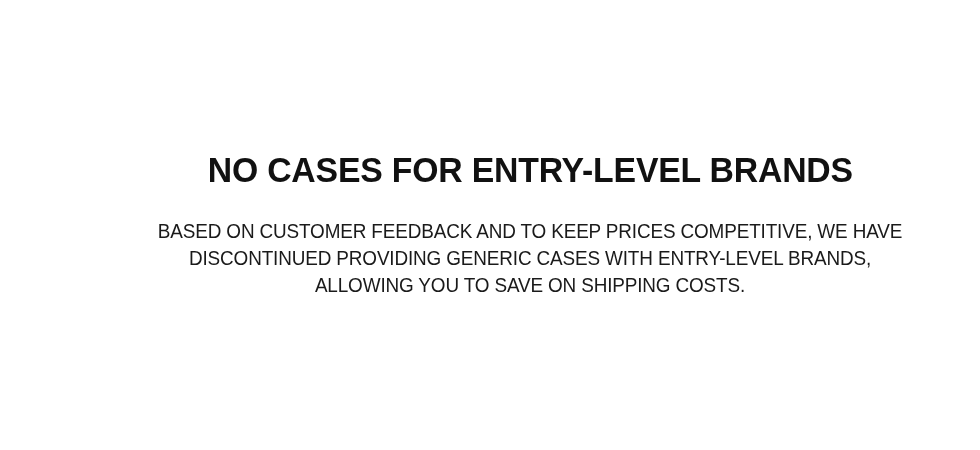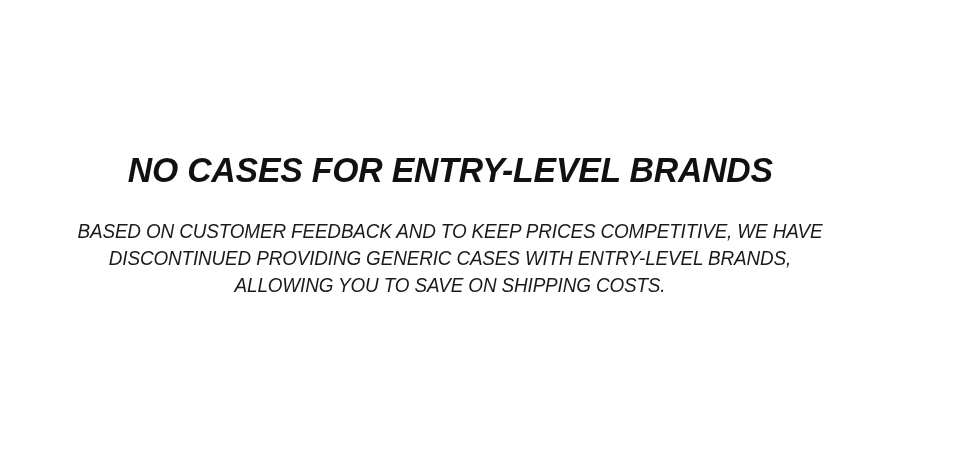--- a/index.html
+++ b/index.html
@@ -15,25 +15,24 @@
     font-family: "Liberation Sans", sans-serif;
     overflow: hidden;
   }
 
   .notice-section {
     width: 980px;
     height: 450px;
     box-sizing: border-box;
     display: flex;
     flex-direction: column;
-    align-items: flex-start;
+    align-items: flex-end;
     justify-content: flex-start;
     background: #ffffff;
     padding-top: 152px;
-    font-style: italic;
   }
 
   .notice-inner {
     width: 900px;
     display: flex;
     flex-direction: column;
     align-items: center;
   }
 
   .notice-heading {

